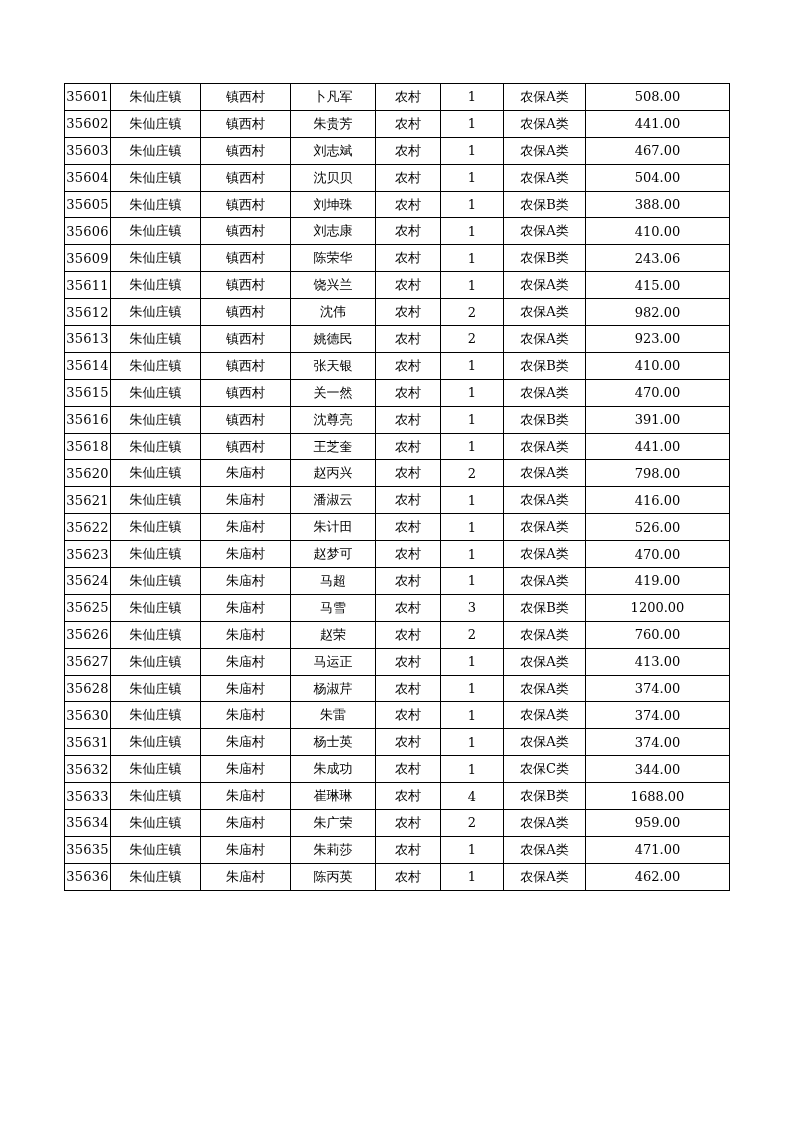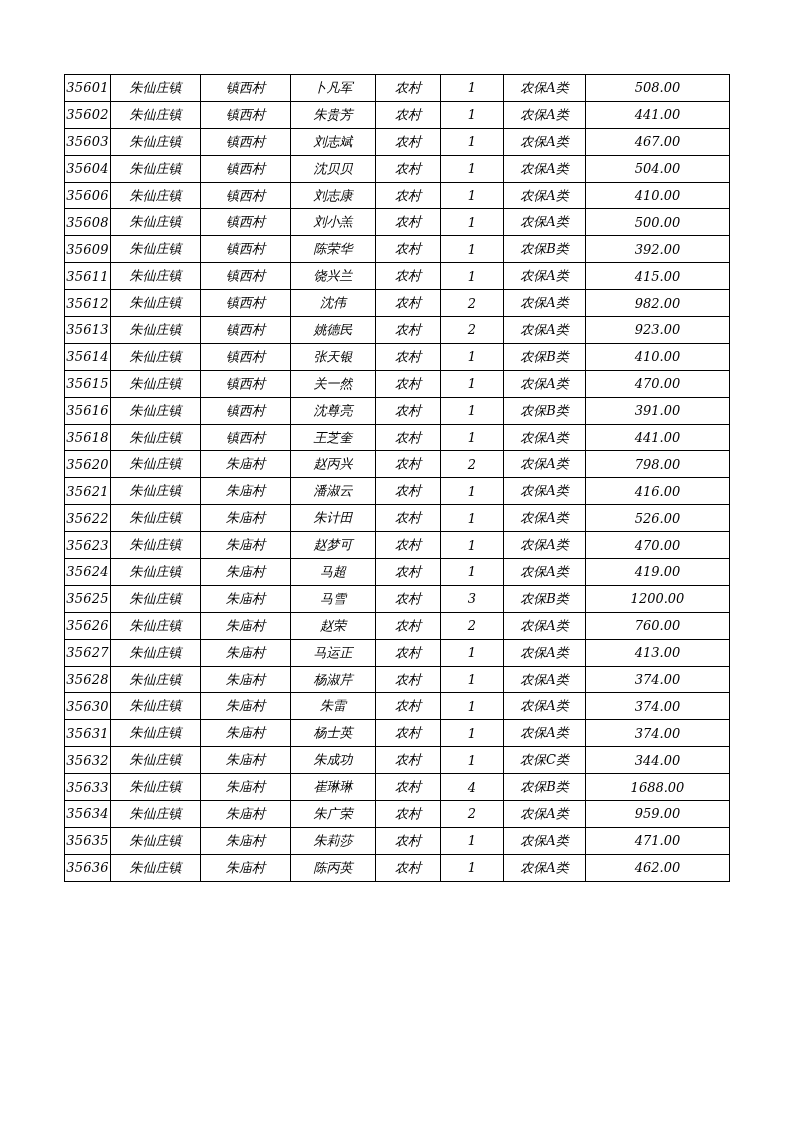--- a/index.html
+++ b/index.html
@@ -9,25 +9,24 @@
     width: 794px;
     height: 1122px;
     background: #ffffff;
     overflow: hidden;
     font-family: "DejaVu Serif", "Liberation Serif", serif;
     color: #000000;
   }
   table.roster {
     position: absolute;
     left: 64px;
-    top: 74px;
+    top: 83px;
     border-collapse: collapse;
     table-layout: fixed;
     width: 665px;
-    font-style: italic;
   }
   table.roster td {
     border: 1px solid #000000;
     height: 26.9px;
     font-size: 13px;
     text-align: center;
     vertical-align: middle;
     white-space: nowrap;
     overflow: hidden;
     padding: 0;
@@ -98,48 +97,48 @@
           <td class="col-id">35604</td>
           <td class="col-town">朱仙庄镇</td>
           <td class="col-village">镇西村</td>
           <td class="col-name">沈贝贝</td>
           <td class="col-type">农村</td>
           <td class="col-count">1</td>
           <td class="col-category">农保A类</td>
           <td class="col-amount">504.00</td>
         </tr>
         <tr>
+          <td class="col-id">35605</td>
+          <td class="col-town">朱仙庄镇</td>
+          <td class="col-village">镇西村</td>
+          <td class="col-name">刘坤珠</td>
+          <td class="col-type">农村</td>
+          <td class="col-count">1</td>
+          <td class="col-category">农保B类</td>
+          <td class="col-amount">388.00</td>
+        </tr>
+        <tr>
           <td class="col-id">35606</td>
           <td class="col-town">朱仙庄镇</td>
           <td class="col-village">镇西村</td>
           <td class="col-name">刘志康</td>
           <td class="col-type">农村</td>
           <td class="col-count">1</td>
           <td class="col-category">农保A类</td>
           <td class="col-amount">410.00</td>
         </tr>
         <tr>
-          <td class="col-id">35608</td>
-          <td class="col-town">朱仙庄镇</td>
-          <td class="col-village">镇西村</td>
-          <td class="col-name">刘小羔</td>
-          <td class="col-type">农村</td>
-          <td class="col-count">1</td>
-          <td class="col-category">农保A类</td>
-          <td class="col-amount">500.00</td>
-        </tr>
-        <tr>
           <td class="col-id">35609</td>
           <td class="col-town">朱仙庄镇</td>
           <td class="col-village">镇西村</td>
           <td class="col-name">陈荣华</td>
           <td class="col-type">农村</td>
           <td class="col-count">1</td>
           <td class="col-category">农保B类</td>
-          <td class="col-amount">392.00</td>
+          <td class="col-amount">243.06</td>
         </tr>
         <tr>
           <td class="col-id">35611</td>
           <td class="col-town">朱仙庄镇</td>
           <td class="col-village">镇西村</td>
           <td class="col-name">饶兴兰</td>
           <td class="col-type">农村</td>
           <td class="col-count">1</td>
           <td class="col-category">农保A类</td>
           <td class="col-amount">415.00</td>

